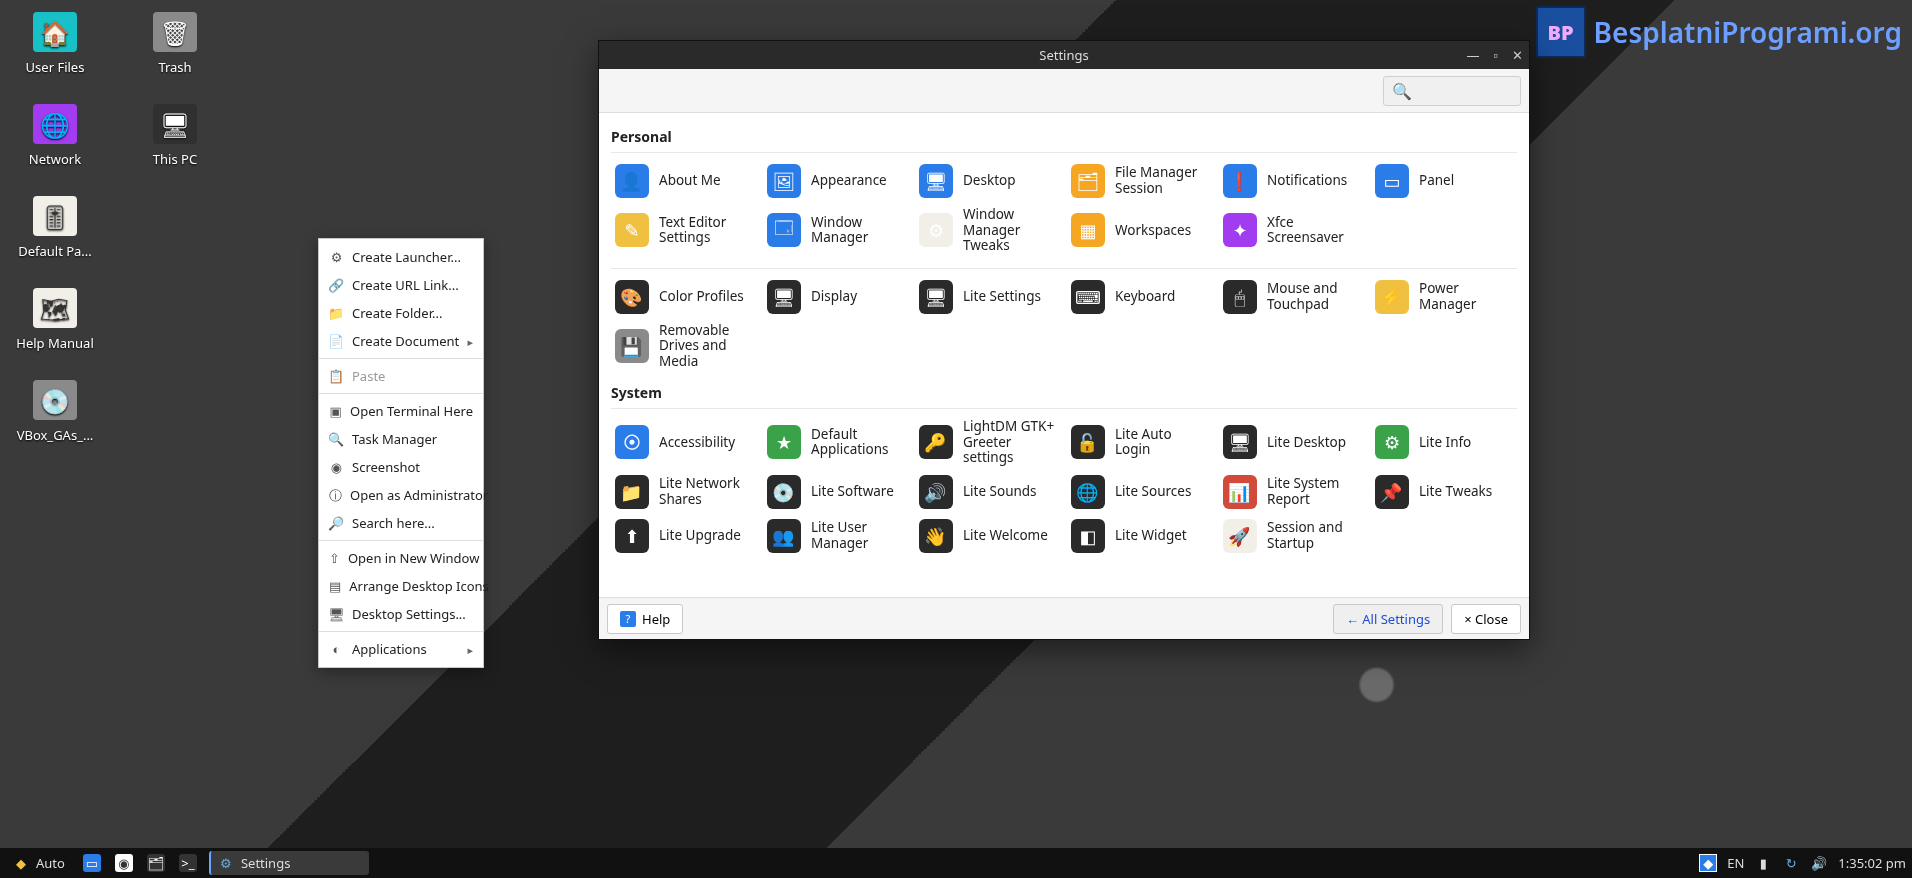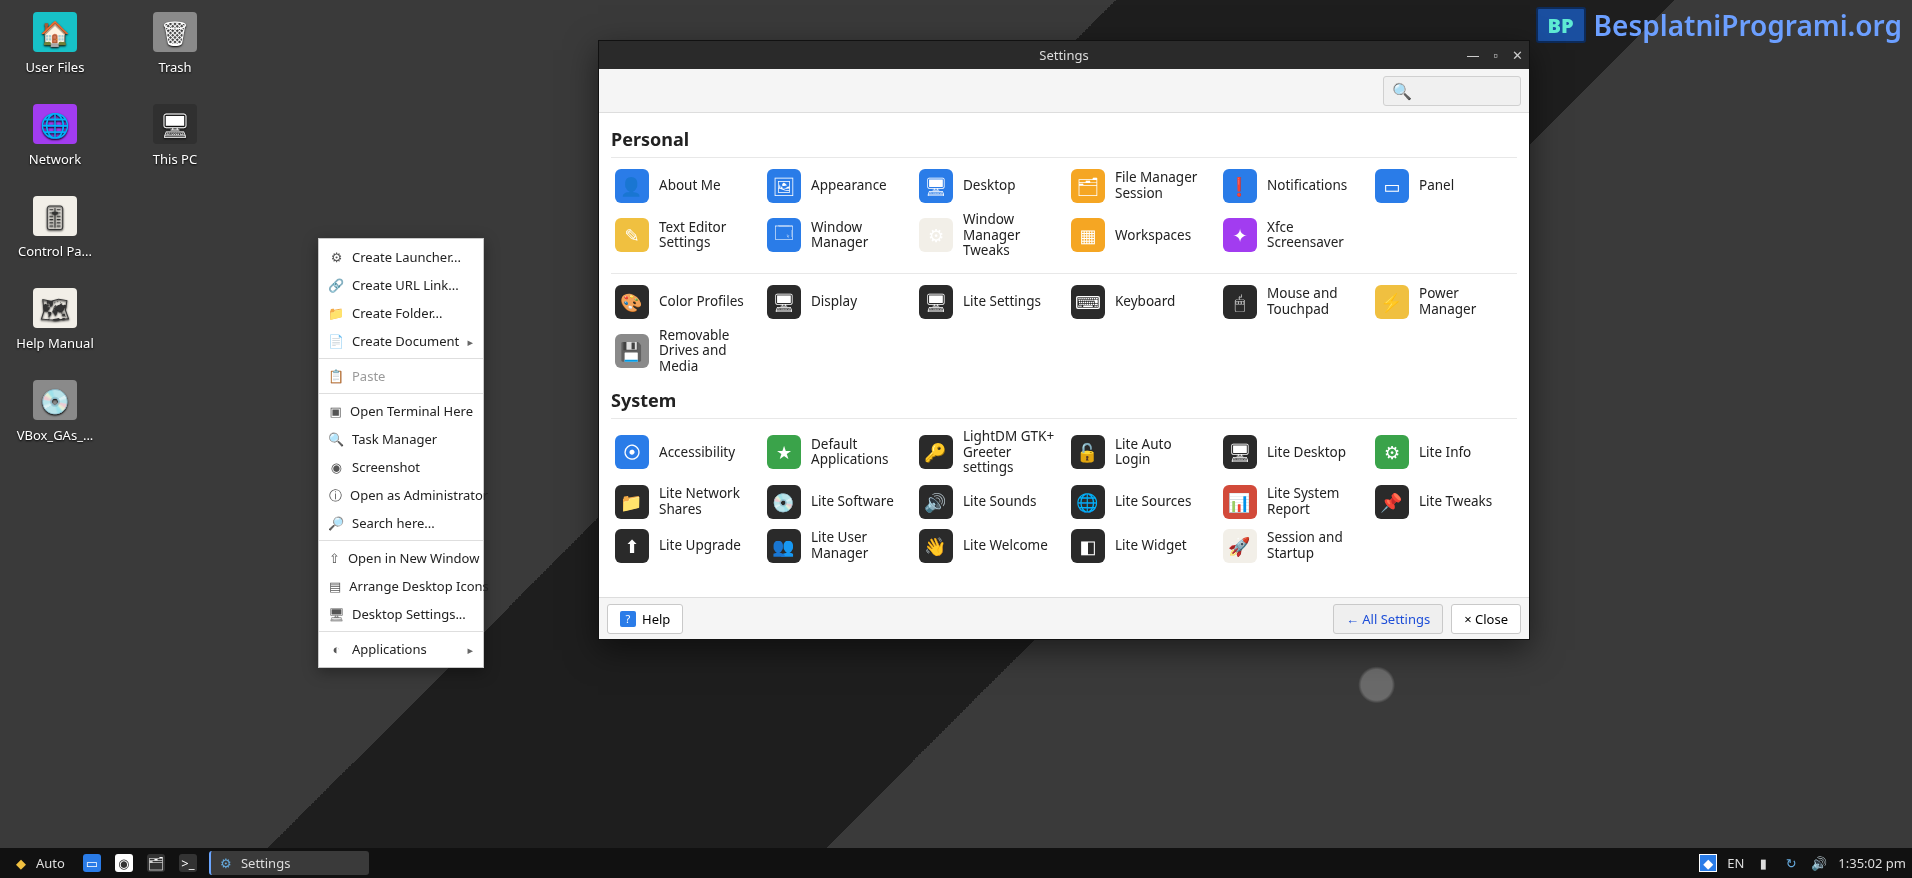--- a/index.html
+++ b/index.html
@@ -7,21 +7,21 @@
 body{background:#2b2b2b;position:relative}
 
 
 .wall{position:absolute;inset:0;background:
   radial-gradient(circle at 72% 78%,#6a6a6a 0 1%,transparent 1.2%),
   linear-gradient(135deg,#3a3a3a 0 40%,#1e1e1e 40% 60%,#3a3a3a 60%),
   #2b2b2b}
 
 
 .brand{position:absolute;top:6px;right:10px;display:flex;align-items:center;gap:8px;color:#6c9fff;font-size:28px;font-weight:600}
-.brand .logo{width:50px;height:36px;background:#1a4fa0;color:#5eead4;display:flex;align-items:center;justify-content:center;font-weight:900;font-size:20px;border:2px solid #0d2b5a;border-radius:3px}
+.brand .logo{width:50px;height:52px;background:#1a4fa0;color:#f0abfc;display:flex;align-items:center;justify-content:center;font-weight:900;font-size:20px;border:2px solid #0d2b5a;border-radius:3px}
 
 
 .desk{position:absolute;top:12px;left:10px;display:flex;flex-direction:column;gap:28px}
 .drow{display:flex;gap:30px}
 .di{width:90px;display:flex;flex-direction:column;align-items:center;gap:6px;color:#fff;font-size:13px;text-align:center;text-shadow:0 1px 2px #000;cursor:pointer}
 .di .ic{width:44px;height:40px;border-radius:4px;display:flex;align-items:center;justify-content:center;font-size:24px}
 
 
 .ctx{position:absolute;top:238px;left:318px;width:166px;background:#fff;border:1px solid #c9c9c9;box-shadow:0 4px 14px rgba(0,0,0,.35);font-size:13px;color:#222;padding:4px 0}
 .ctx .mi{display:flex;align-items:center;gap:8px;padding:5px 10px;white-space:nowrap;cursor:pointer}
@@ -32,21 +32,21 @@
 
 
 .win{position:absolute;top:40px;left:598px;width:932px;height:600px;background:#f5f5f5;border:1px solid #111;box-shadow:0 10px 30px rgba(0,0,0,.5);display:flex;flex-direction:column}
 .titlebar{height:28px;background:#2a2a2a;color:#ddd;display:flex;align-items:center;justify-content:center;position:relative;font-size:13px}
 .titlebar .wbtns{position:absolute;right:6px;top:0;height:100%;display:flex;align-items:center;gap:14px;color:#ccc;font-size:13px}
 .titlebar .wbtns span{cursor:pointer}
 .toolbar{height:44px;background:#f5f5f5;border-bottom:1px solid #ddd;display:flex;align-items:center;justify-content:flex-end;padding:0 8px}
 .search{width:138px;height:30px;border:1px solid #d0d0d0;border-radius:3px;background:#f0f0f0;display:flex;align-items:center;padding:0 8px;color:#888}
 
 .body{flex:1;overflow:auto;background:#fff;padding:8px 12px}
-.cat{font-weight:700;font-size:18px;color:#222;margin:6px 0}
+.cat{font-weight:700;font-size:14px;color:#222;margin:6px 0}
 .grid{display:grid;grid-template-columns:repeat(6,1fr);gap:0 6px;margin-bottom:10px;border-top:1px solid #e8e8e8;padding-top:6px}
 .item{display:flex;align-items:center;gap:10px;padding:4px 4px;border-radius:4px;cursor:pointer;font-size:13.5px;color:#222;min-height:44px}
 .item .ico{width:34px;height:34px;border-radius:6px;flex:0 0 34px;display:flex;align-items:center;justify-content:center;font-size:18px;color:#fff}
 .item .lbl{line-height:1.15}
 
 .footer{height:42px;background:#f5f5f5;border-top:1px solid #ddd;display:flex;align-items:center;justify-content:space-between;padding:0 8px;gap:8px}
 .btn{height:30px;padding:0 12px;border:1px solid #c9c9c9;background:#fff;border-radius:3px;font-size:13px;display:flex;align-items:center;gap:6px;cursor:pointer}
 .btn.dis{color:#1d4ed8;background:#efefef;cursor:default}
 .spacer{flex:1}
 
@@ -92,21 +92,21 @@
         <span>Network</span>
       </div>
       <div class="di">
         <div class="ic bg-dark">🖥</div>
         <span>This PC</span>
       </div>
     </div>
     <div class="drow">
       <div class="di">
         <div class="ic bg-white">🎚</div>
-        <span>Control Pa...</span>
+        <span>Default Pa...</span>
       </div>
     </div>
     <div class="drow">
       <div class="di">
         <div class="ic bg-white">🗺</div>
         <span>Help Manual</span>
       </div>
     </div>
     <div class="drow">
       <div class="di">

